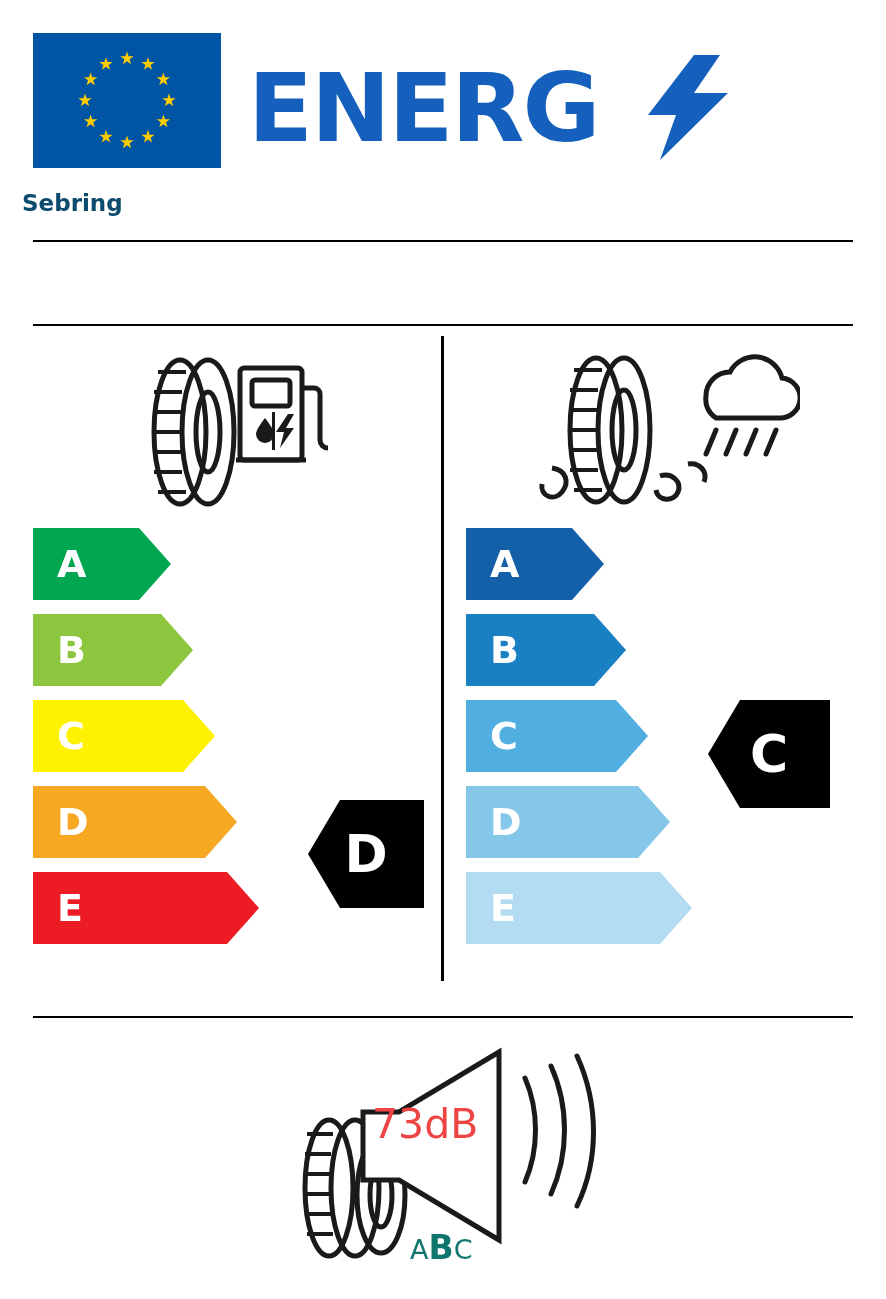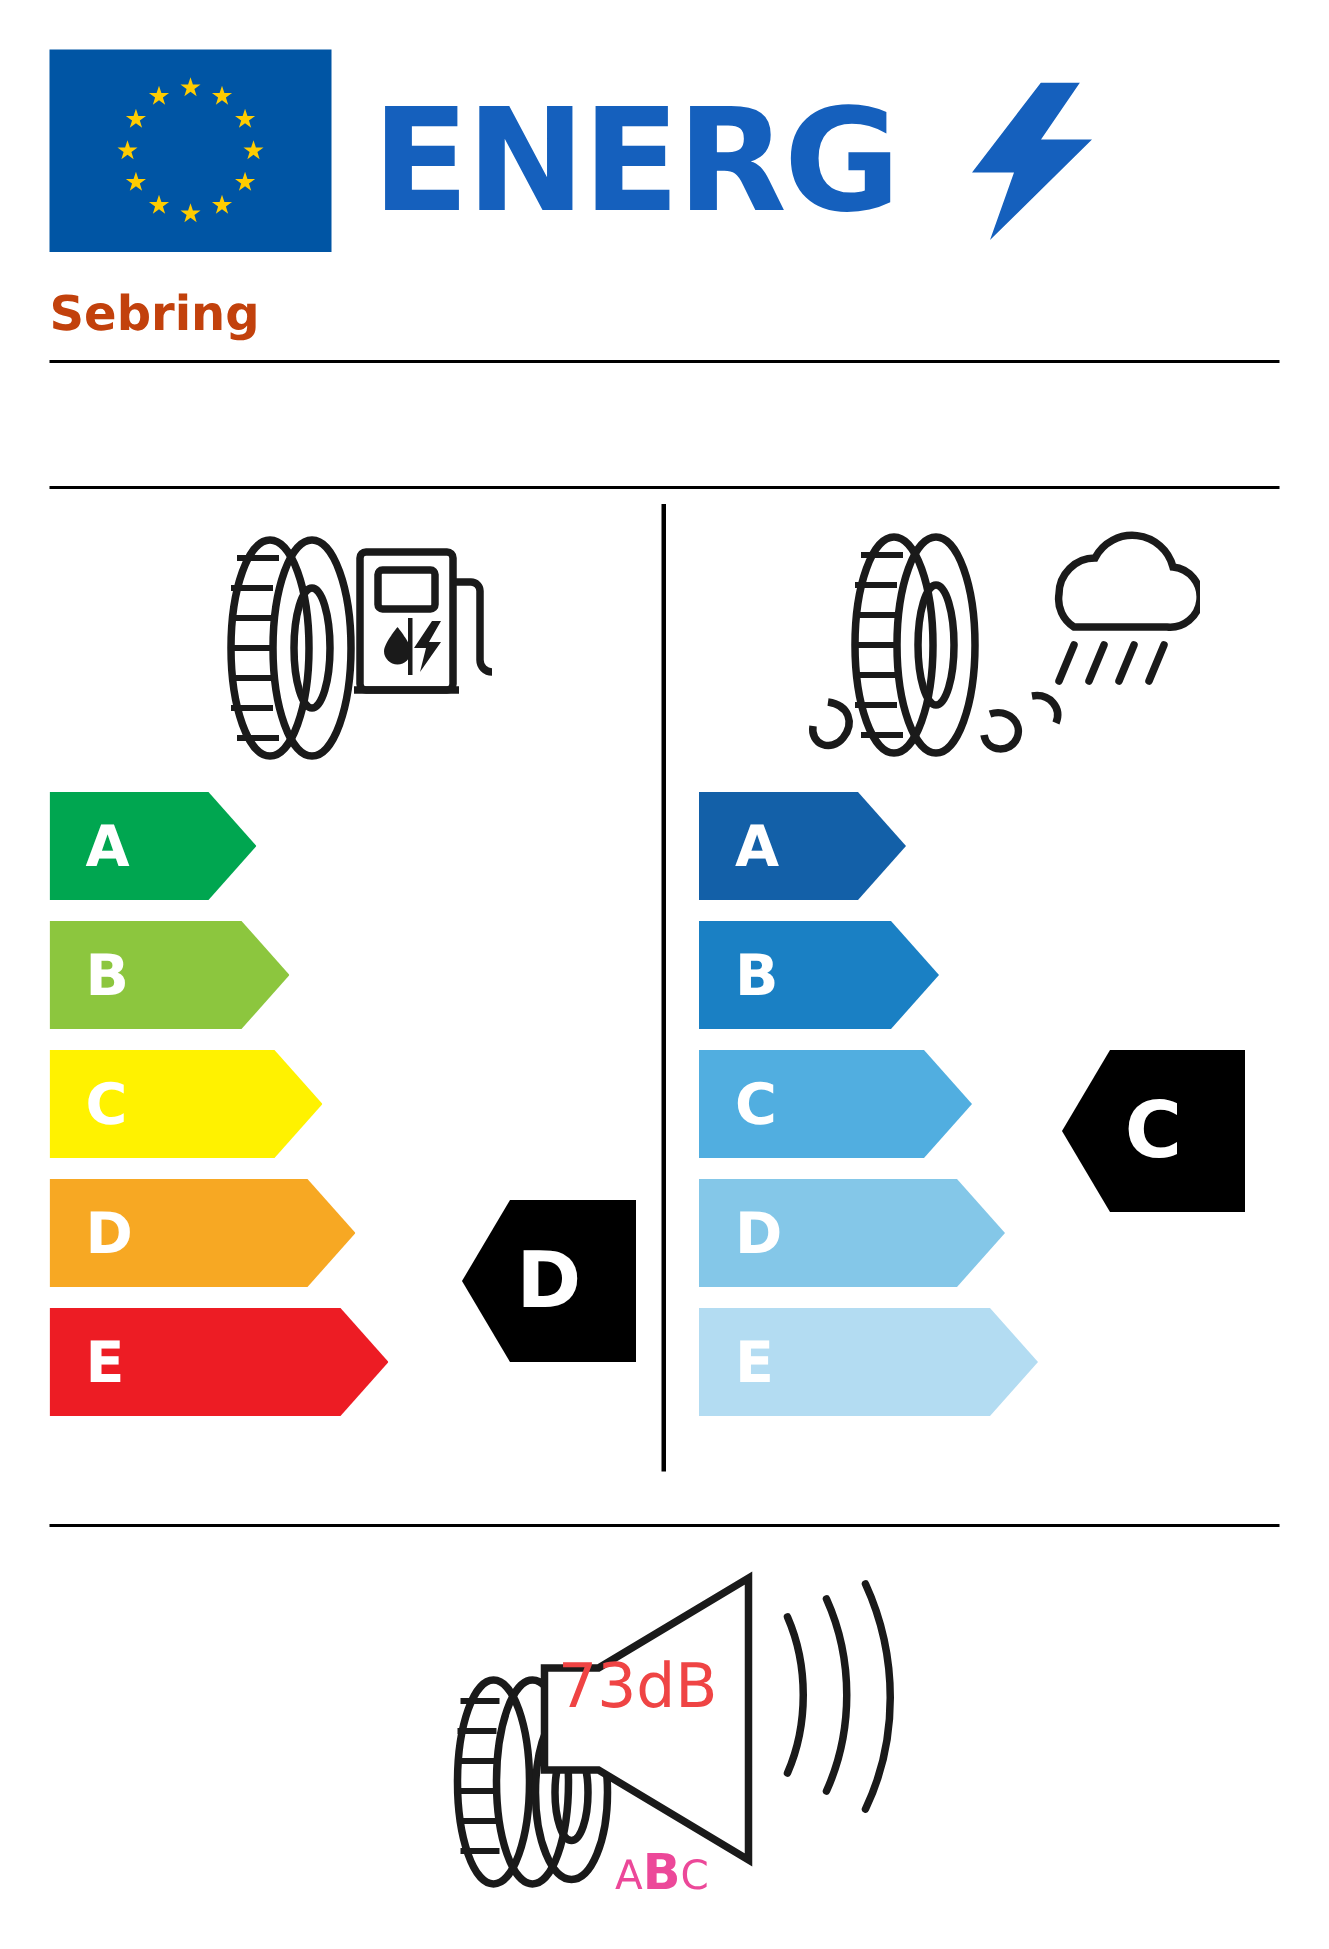--- a/index.html
+++ b/index.html
@@ -58,25 +58,25 @@
     position: absolute;
     left: 615px;
     top: 22px;
     width: 80px;
     height: 105px;
   }
 
   
   .brand-name {
     position: absolute;
-    left: 33px;
+    left: 22px;
     top: 190px;
-    font-size: 32px;
-    font-weight: bold;
-    color: #c2410c;
+    font-size: 23px;
+    font-weight: bold;
+    color: #0c4a6e;
   }
   .rule {
     position: absolute;
     background: #000;
     height: 2px;
   }
   .rule-1 { left: 33px; top: 240px; width: 820px; }
   .rule-2 { left: 33px; top: 324px; width: 820px; }
   .rule-3 { left: 33px; top: 1016px; width: 820px; }
 
@@ -149,21 +149,21 @@
     top: 1100px;
     font-size: 41px;
     font-weight: normal;
     color: #ef4444;
   }
   .noise-classes {
     position: absolute;
     left: 410px;
     top: 1228px;
     font-size: 27px;
-    color: #ec4899;
+    color: #0f766e;
   }
   .noise-classes .sel {
     font-weight: bold;
     font-size: 33px;
   }
 </style>
 </head>
 <body>
 
 <div class="label-root">

